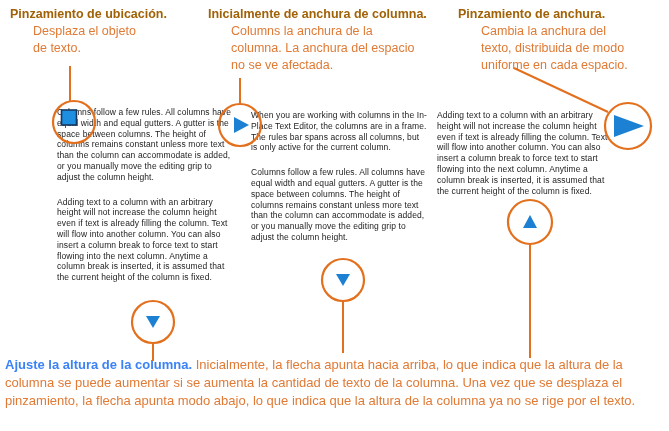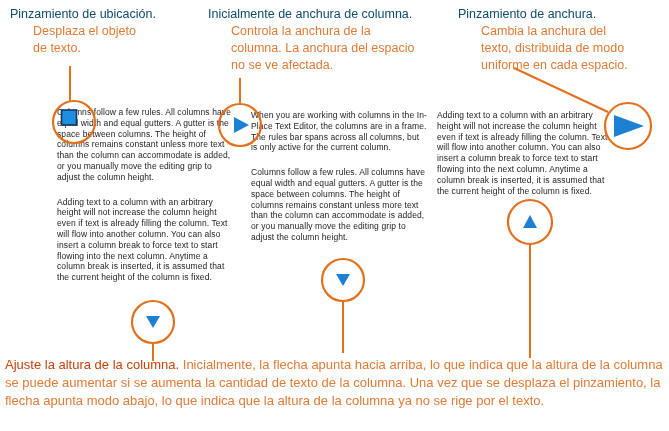--- a/index.html
+++ b/index.html
@@ -1,24 +1,24 @@
 <!DOCTYPE html>
 <html><head>
 <meta charset="utf-8">
 <style>
   html,body{margin:0;padding:0;background:#fff;}
   .canvas{
     position:relative;width:669px;height:431px;background:#ffffff;
     font-family:"Liberation Sans",sans-serif;overflow:hidden;
   }
   .callout{position:absolute;color:#e07a35;font-size:12.5px;line-height:17px;}
-  .callout .ct{font-weight:normal;color:#0c4a6e;}
+  .callout .ct{font-weight:bold;color:#a16207;}
   .prewrap{white-space:pre-line;margin-left:23px;}
   .bottom-callout{position:absolute;left:5px;top:356px;width:660px;color:#e07a35;font-size:13px;line-height:18px;}
-  .bottom-callout .ct{font-weight:normal;color:#c2410c;}
+  .bottom-callout .ct{font-weight:bold;color:#3b82f6;}
   .textcol{position:absolute;color:#1c1c1c;font-size:8.5px;line-height:10.8px;letter-spacing:0.1px;}
   .textcol p{margin:0 0 14px 0;}
   svg.overlay{position:absolute;left:0;top:0;width:669px;height:431px;}
   .oline{stroke:#e2701d;stroke-width:2;fill:none;}
   .ocircle{stroke:#e2701d;stroke-width:2.2;fill:none;}
   .bshape{fill:#1c80d3;}
 </style>
 </head>
 <body>
 
@@ -39,21 +39,21 @@
   </div>
 
   <div class="callout" style="left:10px;top:6px;width:200px;">
     <span class="ct">Pinzamiento de ubicación.</span>
     <div class="prewrap">Desplaza el objeto
 de texto.</div>
   </div>
 
   <div class="callout" style="left:208px;top:6px;width:250px;">
     <span class="ct">Inicialmente de anchura de columna.</span>
-    <div class="prewrap">Controla la anchura de la
+    <div class="prewrap">Columns la anchura de la
 columna. La anchura del espacio
 no se ve afectada.</div>
   </div>
 
   <div class="callout" style="left:458px;top:6px;width:208px;">
     <span class="ct">Pinzamiento de anchura.</span>
     <div class="prewrap">Cambia la anchura del
 texto, distribuida de modo
 uniforme en cada espacio.</div>
   </div>

